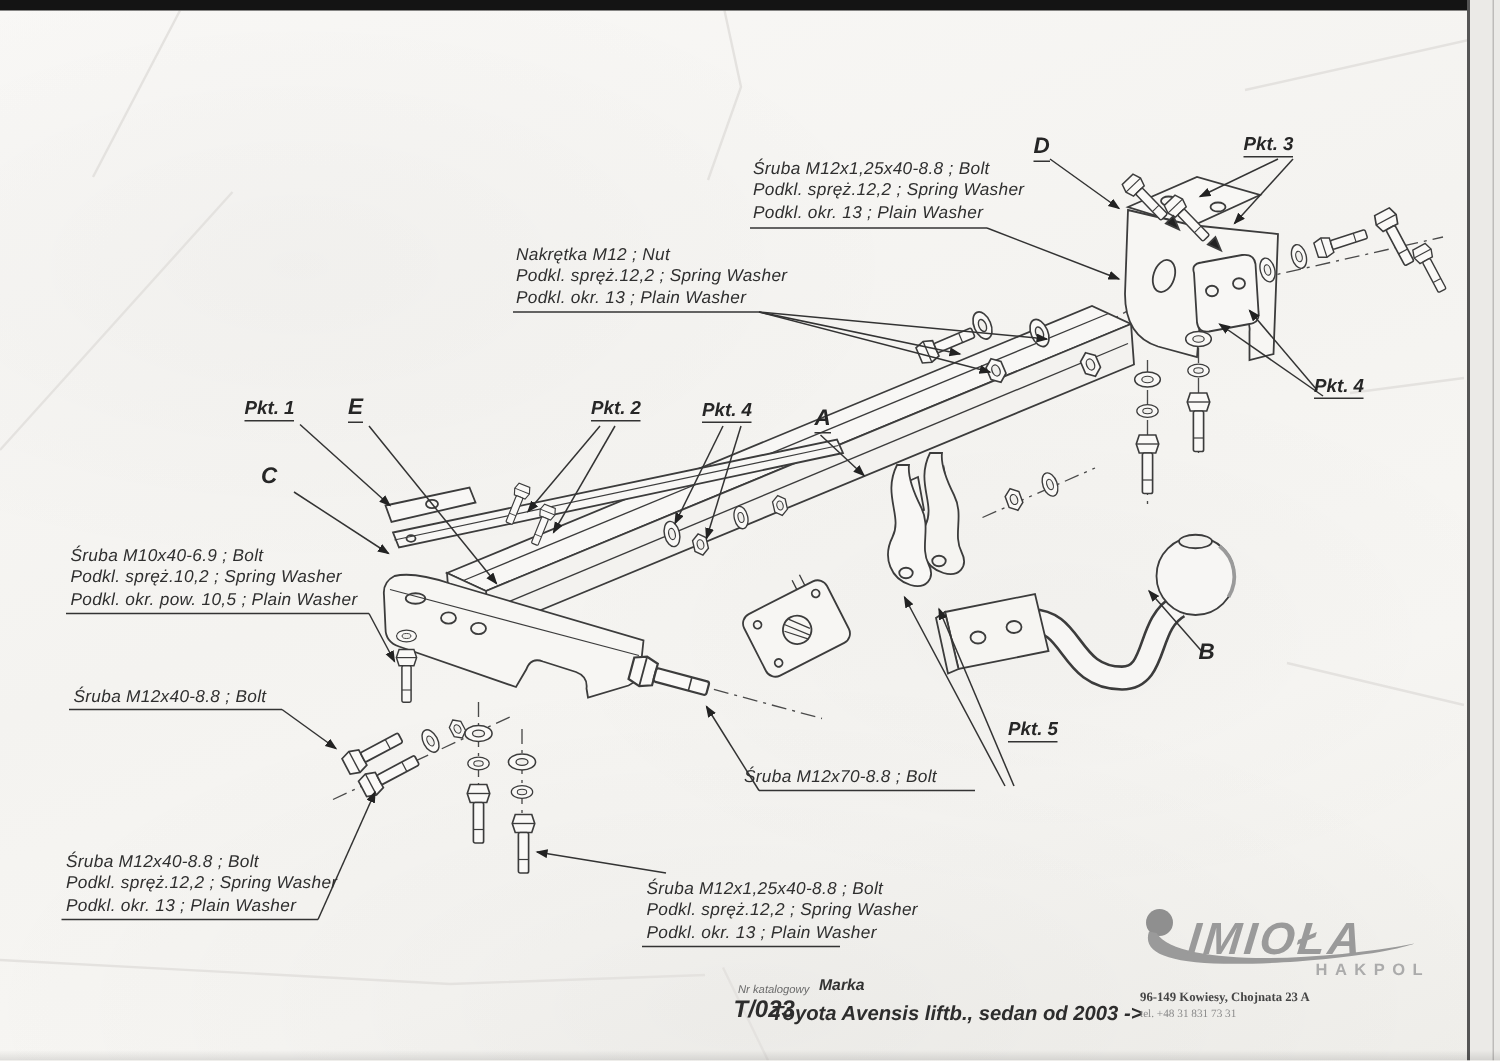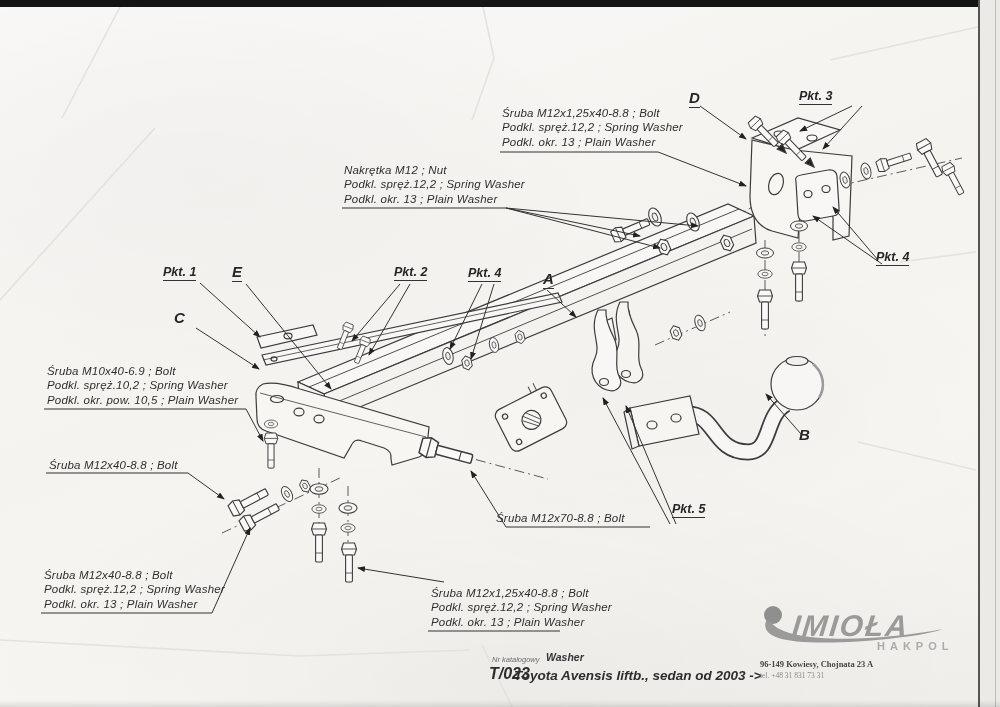--- a/index.html
+++ b/index.html
@@ -282,33 +282,33 @@
   <div>Podkl. spręż.12,2 ; Spring Washer</div>
   <div>Podkl. okr. 13 ; Plain Washer</div>
 </div>
 
 <div class="lbl" style="left:496px;top:511px">
   <div>Śruba M12x70-8.8 ;  Bolt</div>
 </div>
 
 <div class="pkt" style="left:163px;top:265px">Pkt. 1</div>
 <div class="pkt" style="left:394px;top:265px">Pkt. 2</div>
-<div class="pkt" style="left:799px;top:89px">Pkt. 3</div>
+<div class="pkt" style="left:829px;top:89px">Pkt. 3</div>
 <div class="pkt" style="left:468px;top:266px">Pkt. 4</div>
 <div class="pkt" style="left:876px;top:250px">Pkt. 4</div>
-<div class="pkt" style="left:672px;top:502px">Pkt. 5</div>
+<div class="pkt" style="left:672px;top:479px">Pkt. 5</div>
 
 <div class="letter u" style="left:543px;top:270px">A</div>
 <div class="letter" style="left:799px;top:426px">B</div>
 <div class="letter" style="left:174px;top:309px">C</div>
 <div class="letter u" style="left:689px;top:89px">D</div>
 <div class="letter u" style="left:232px;top:263px">E</div>
 
 <div class="f-cat-label">Nr katalogowy</div>
-<div class="f-brand-label">Washer</div>
+<div class="f-brand-label">Marka</div>
 <div class="f-cat-num">T/023</div>
 <div class="f-vehicle">Toyota Avensis liftb., sedan  od 2003 -&gt;</div>
 <div class="f-address">96-149 Kowiesy, Chojnata 23 A</div>
 <div class="f-phone">tel. +48 31 831 73 31</div>
 
 <div class="edge-top"></div>
 <div class="edge-right"></div>
 <div class="edge-right2"></div>
 <div class="edge-bottom"></div>
 

